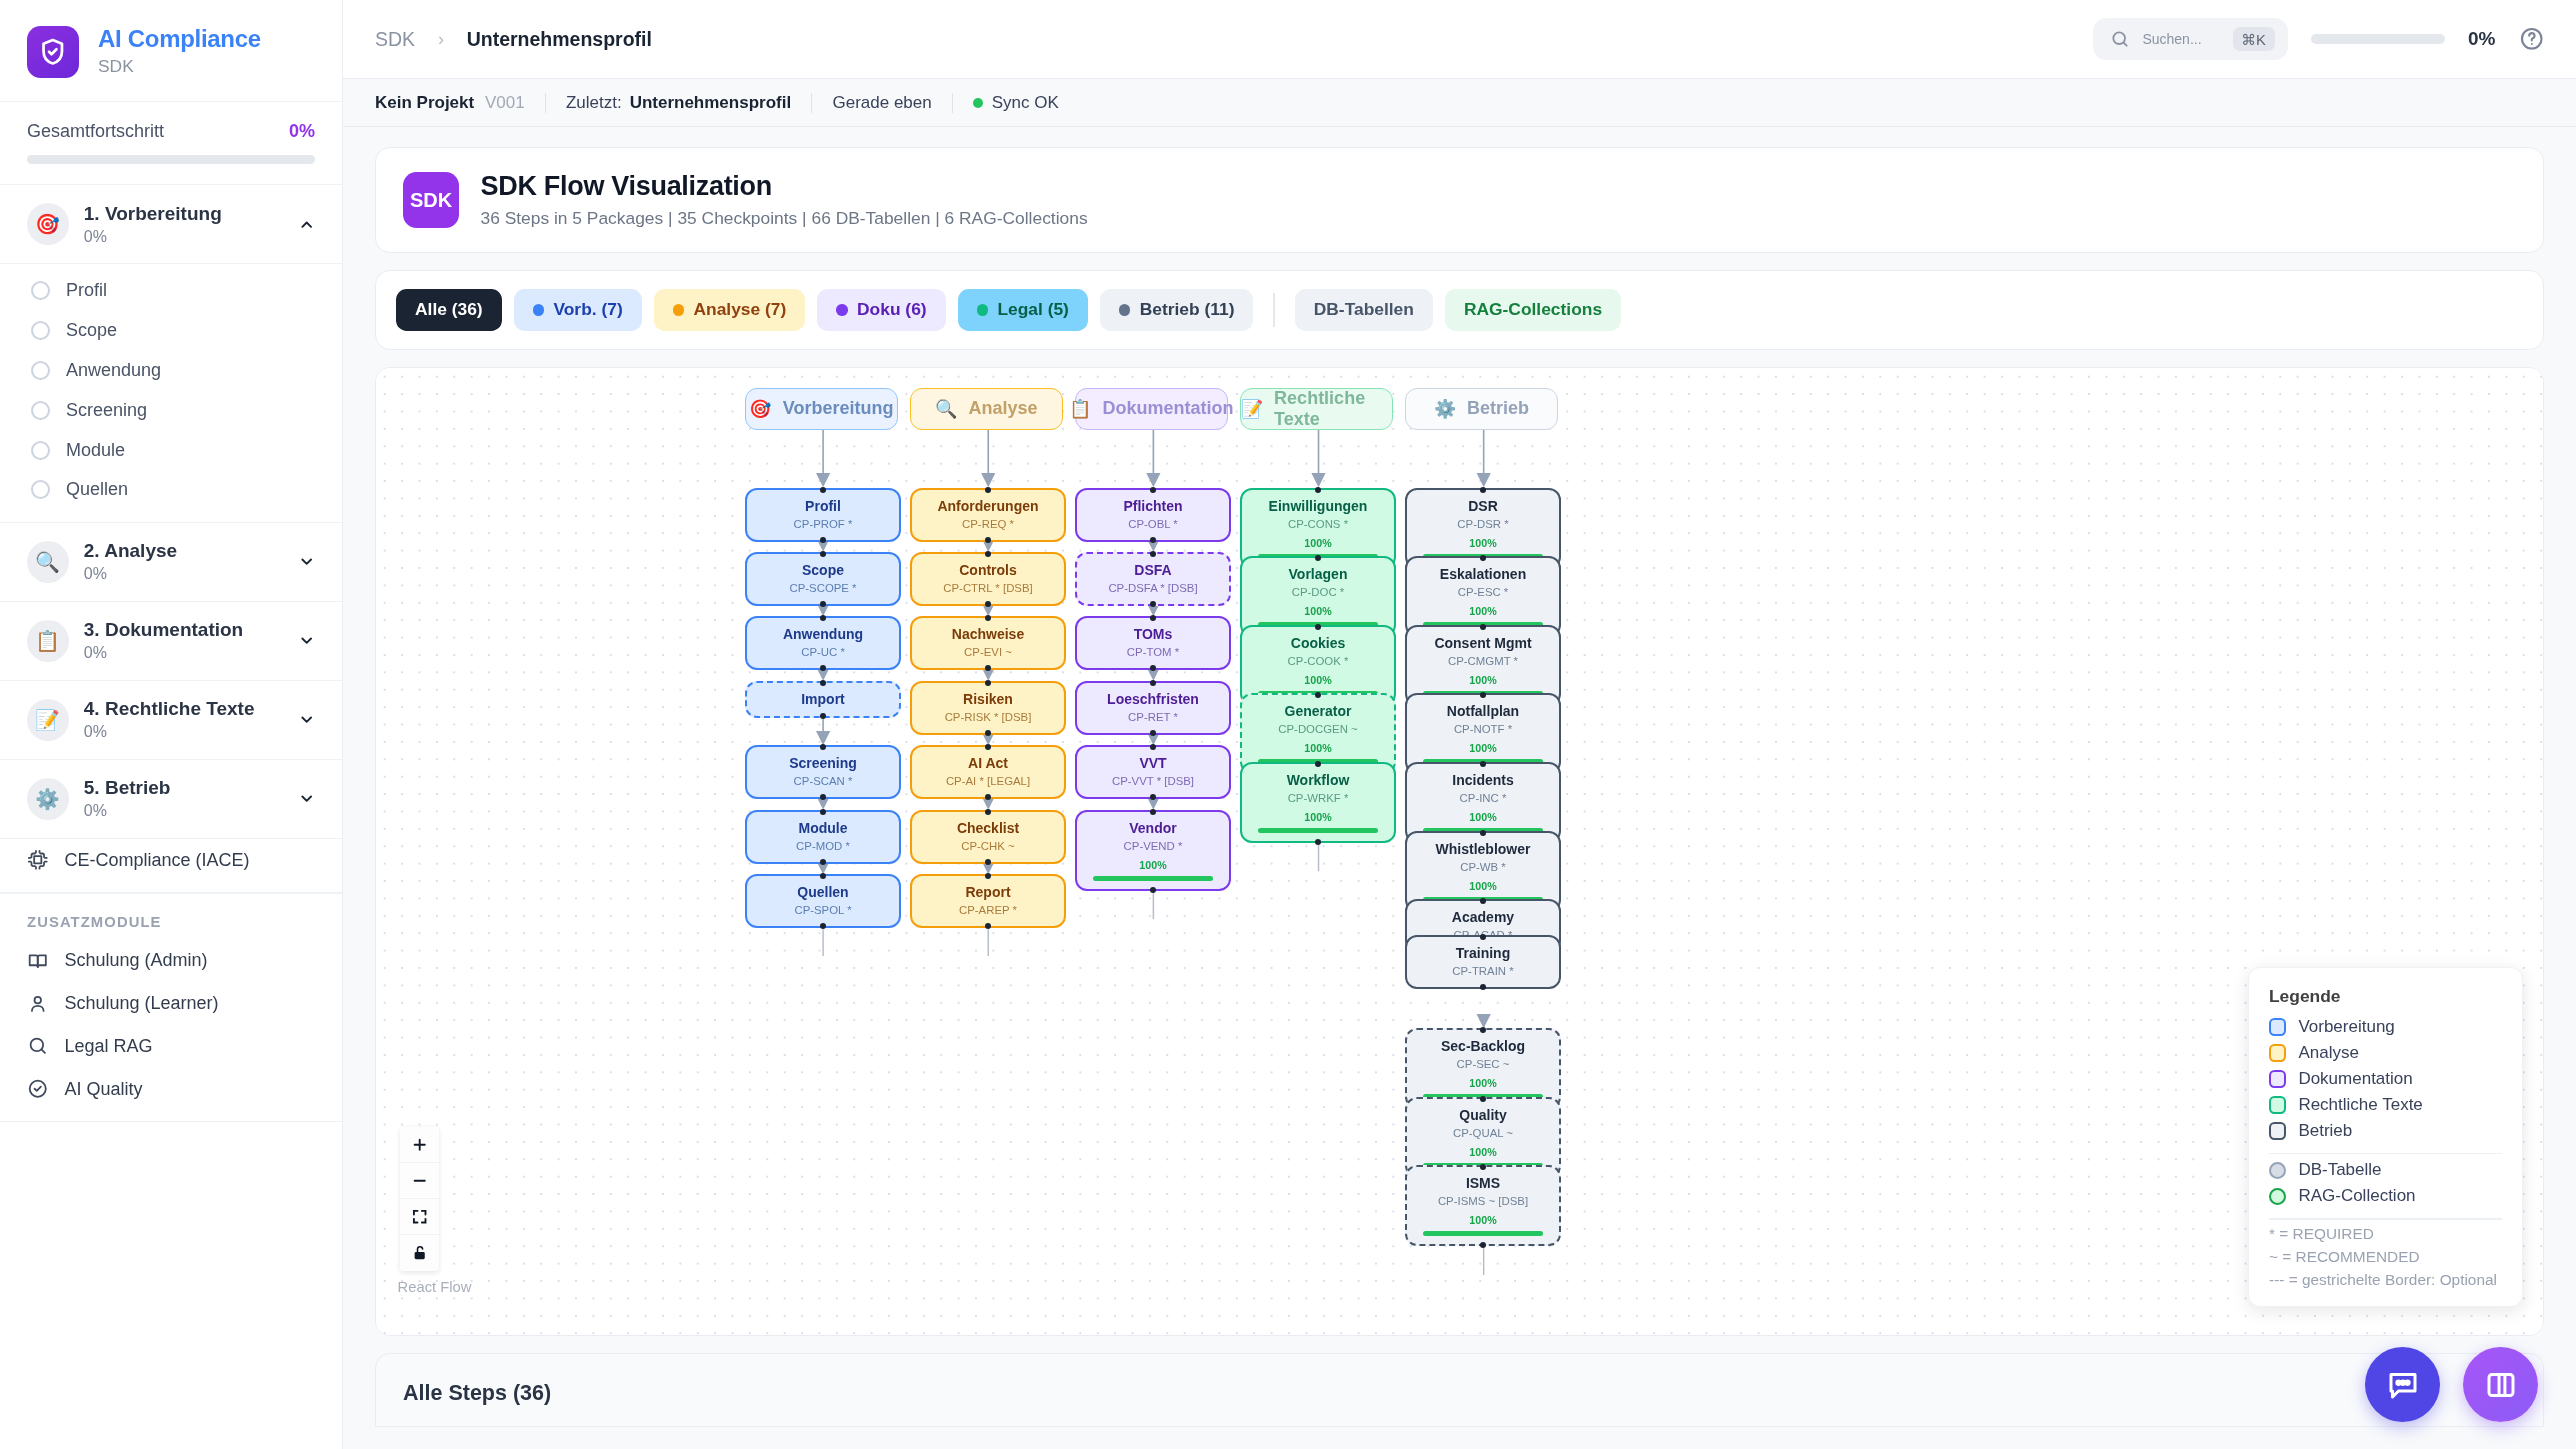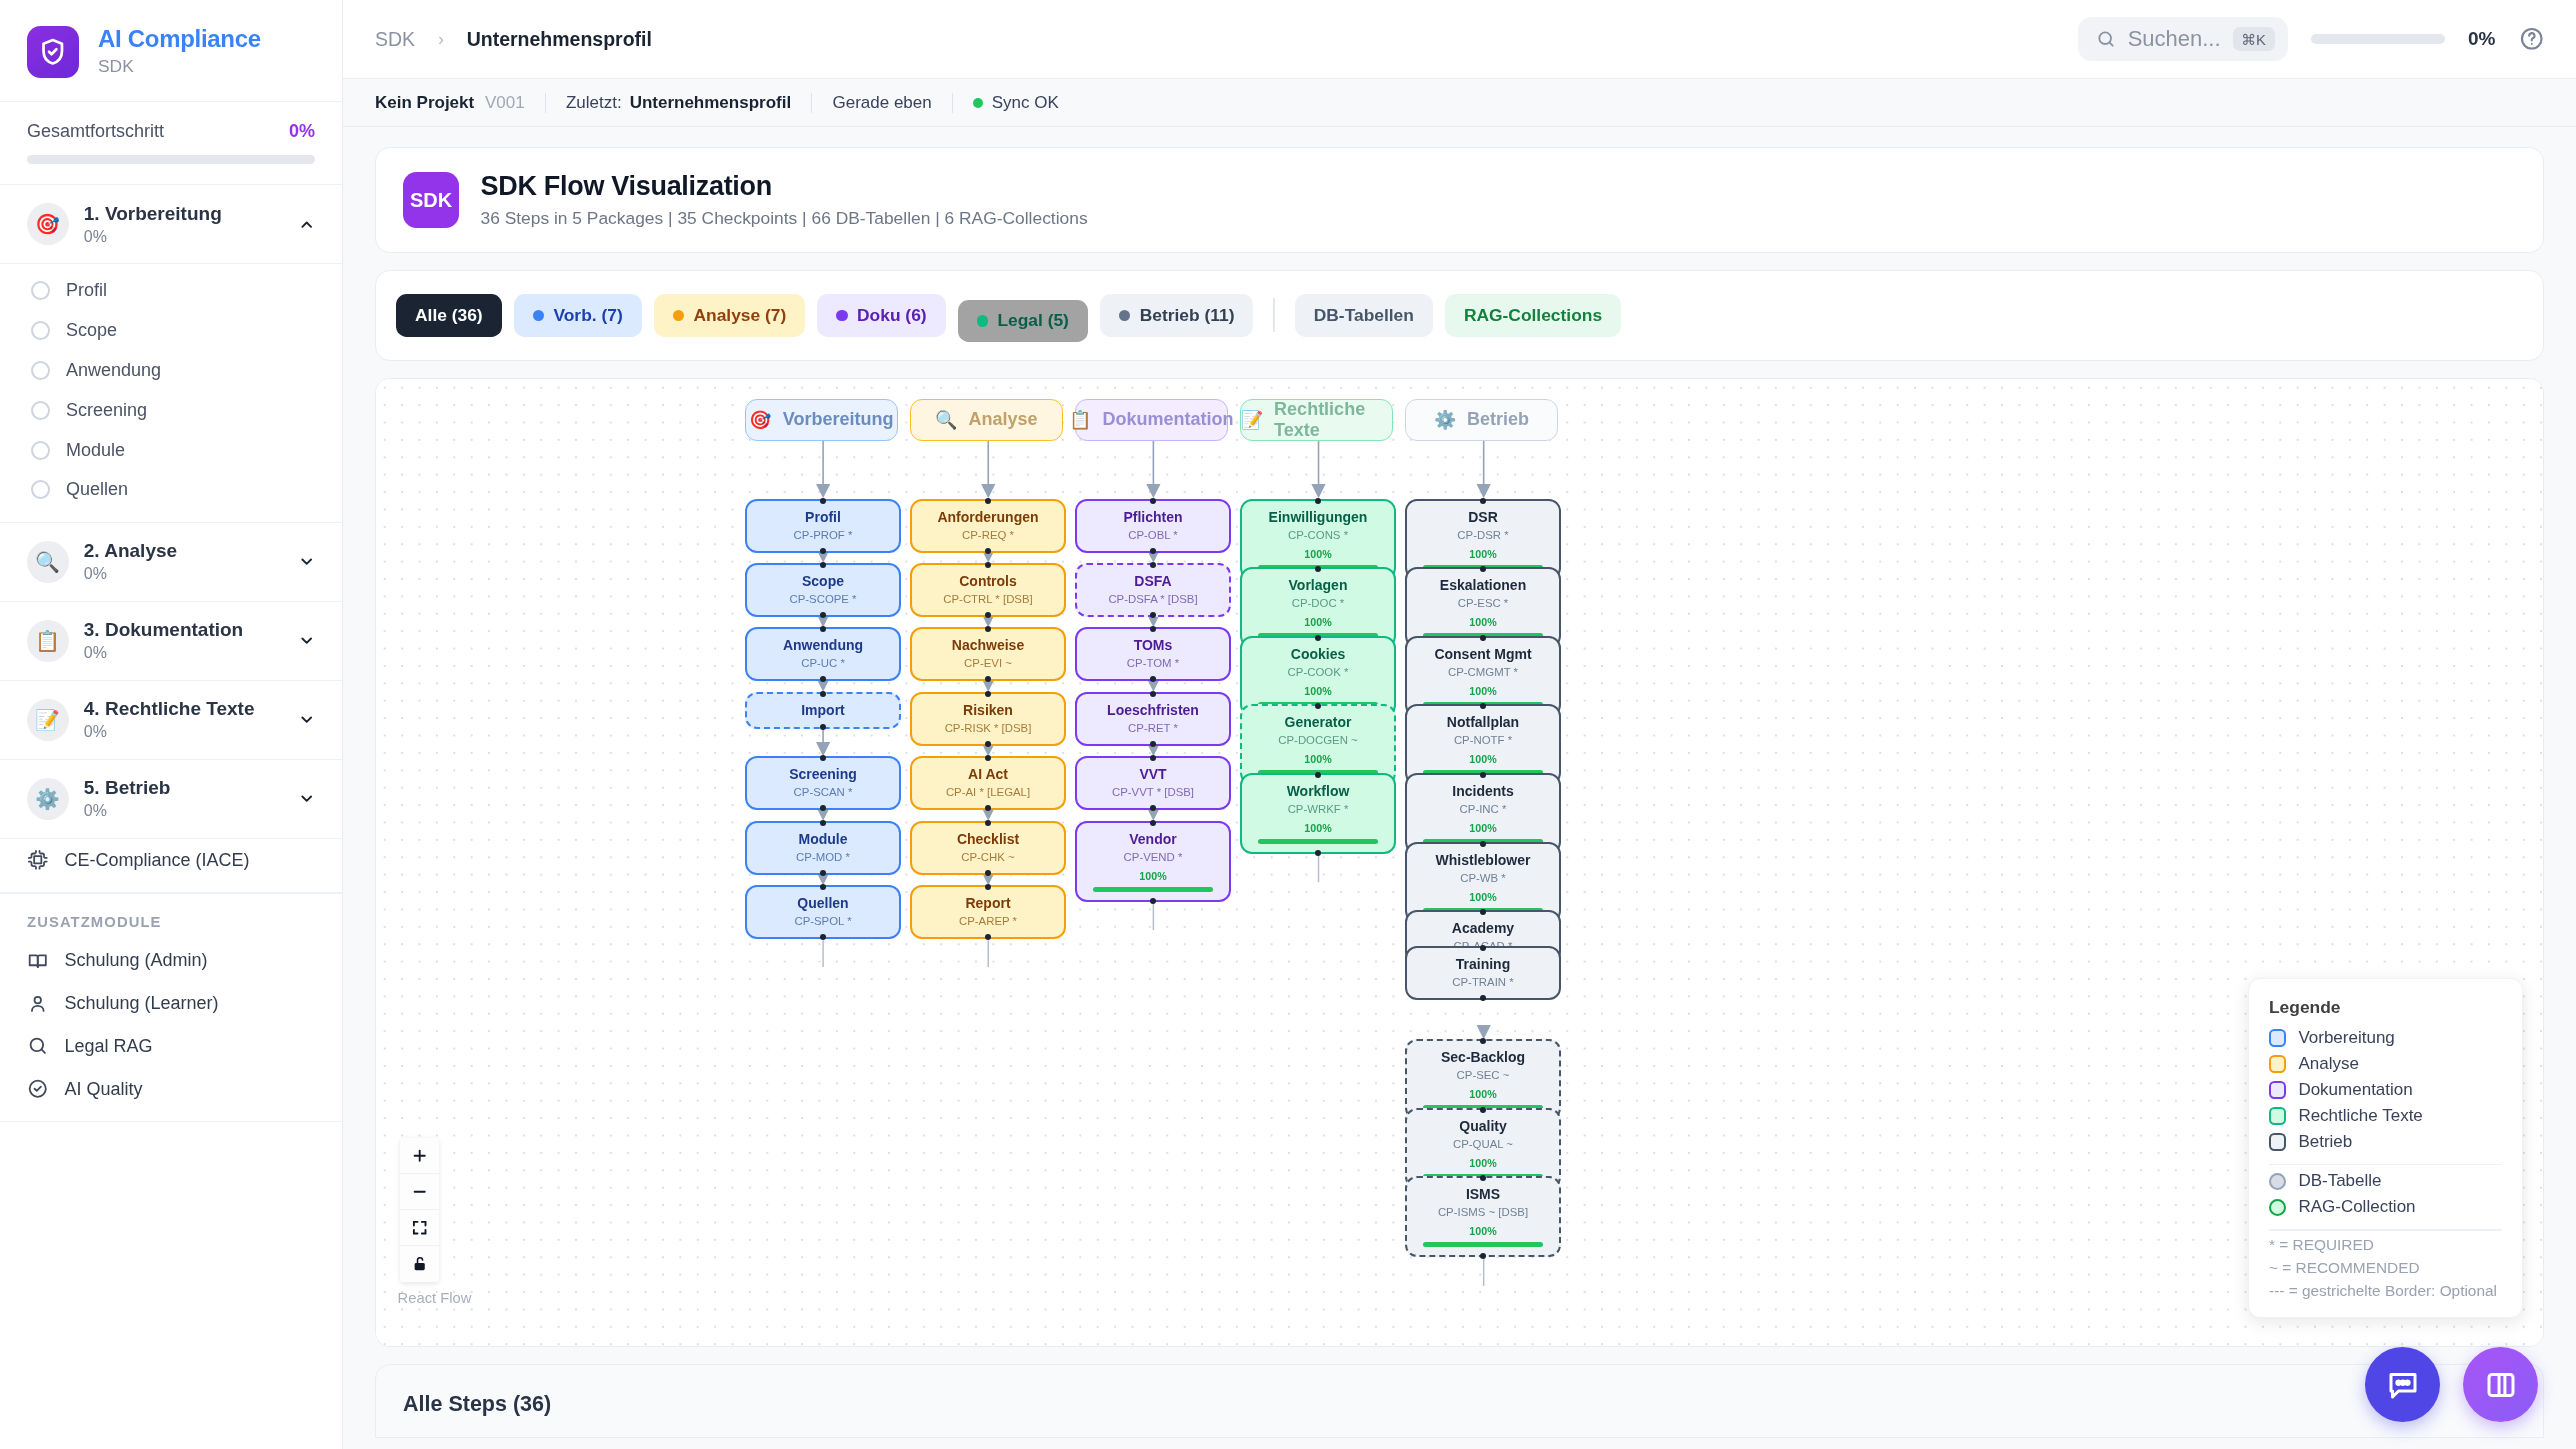--- a/index.html
+++ b/index.html
@@ -94,21 +94,21 @@
   }
   .crumb { font-size: 19.5px; color: #8b93a3; }
   .crumb-sep { font-size: 18px; color: #b6bdc9; margin: 0 9.4px; }
   .crumb-cur { font-size: 19.5px; color: #1b2433; font-weight: 600; }
   .topbar-right { margin-left: auto; display: flex; align-items: center; gap: 23px; }
   .searchbox {
     display: flex; align-items: center; gap: 12px;
     background: #f1f3f7; border-radius: 13.4px; padding: 9.4px 13.4px 9.4px 17.4px; min-width: 195px;
   }
   .searchbox svg { width: 20px; height: 20px; color: #8b93a3; flex:0 0 20px;}
-  .search-ph { font-size: 22px; color: #8b93a3; flex: 1; }
+  .search-ph { font-size: 14px; color: #8b93a3; flex: 1; }
   .kbd {
     background: #e2e6ec; border-radius: 6.7px; padding: 3.4px 8.7px;
     font-size: 14.8px; color: #5d6575;
   }
   .top-bar-track { width: 134px; height: 10.7px; border-radius: 6px; background: #e4e7ec; }
   .top-bar-pct { font-size: 19px; color: #2b3445; font-weight: 600; }
   .help-ic { width: 25.5px; height: 25.5px; color: #7b8496; }
 
   .metabar {
     height: 48px; background: #f7f9fb; border-bottom: 1.3px solid #e9edf2;
@@ -424,21 +424,21 @@
             <span>Vorb. (7)</span>
           </div>
           <div class="chip" style="background: rgb(254, 243, 199); color: rgb(146, 64, 14);">
             <span class="cdot" style="background:#f59e0b"></span>
             <span>Analyse (7)</span>
           </div>
           <div class="chip" style="background: rgb(237, 233, 254); color: rgb(91, 33, 182);">
             <span class="cdot" style="background:#7c3aed"></span>
             <span>Doku (6)</span>
           </div>
-          <div class="chip" style="background: #a3a3a3; color: rgb(6, 95, 70); margin-top: 11px;">
+          <div class="chip" style="background: #7dd3fc; color: rgb(6, 95, 70);">
             <span class="cdot" style="background:#10b981"></span>
             <span>Legal (5)</span>
           </div>
           <div class="chip" style="background: rgb(238, 241, 245); color: rgb(51, 65, 85);">
             <span class="cdot" style="background:#64748b"></span>
             <span>Betrieb (11)</span>
           </div>
           <div class="chip-divider"></div>
           <div class="chip" style="background: rgb(238, 241, 245); color: rgb(71, 85, 105);">
             <span>DB-Tabellen</span>

